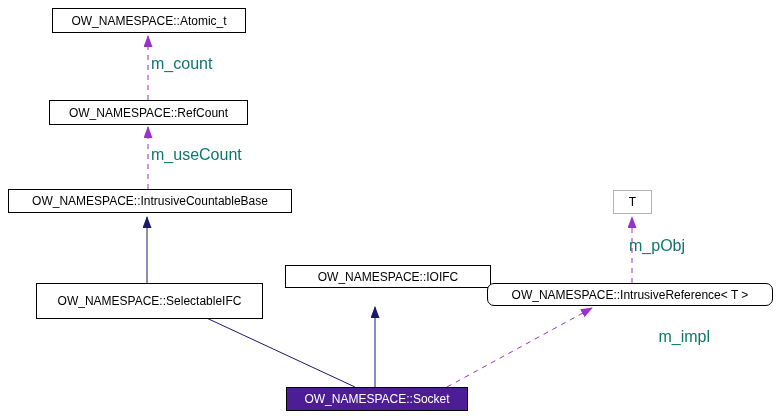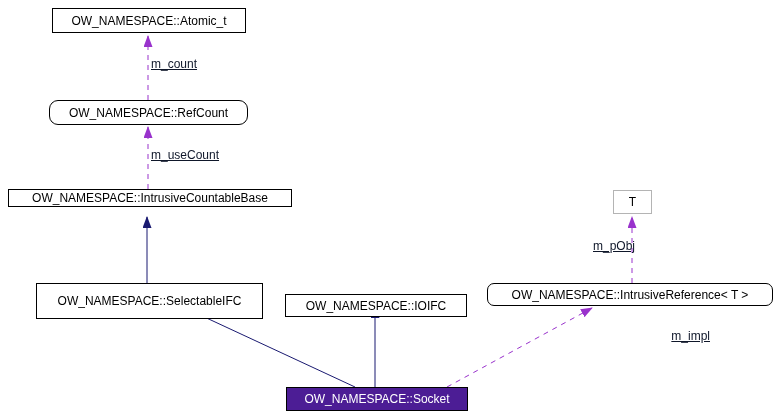--- a/index.html
+++ b/index.html
@@ -28,25 +28,24 @@
     border-color: #b4b4b4;
     cursor: default;
   }
   .node.current {
     background: #4c1d95;
     color: #ffffff;
     cursor: default;
   }
   .edge-label {
     position: absolute;
-    font-size: 12px;
-    color: #0f172a;
+    font-size: 16px;
+    color: #0f766e;
     white-space: nowrap;
     line-height: 14px;
-    text-decoration: underline;
   }
   .edge-label.centered {
     text-align: right;
     line-height: 15px;
   }
   #edges {
     position: absolute;
     left: 0; top: 0;
     pointer-events: none;
   }
@@ -76,37 +75,37 @@
 
     <line x1="375" y1="387" x2="375" y2="307" stroke-width="1" marker-end="url(#arrow-inherit)" stroke="#191970"></line>
 
     <line x1="447" y1="387" x2="592" y2="308" stroke-width="1" stroke-dasharray="5,5" marker-end="url(#arrow-usage)" stroke="#9932cc"></line>
 
     <line x1="632" y1="283" x2="632" y2="217" stroke-width="1" stroke-dasharray="5,5" marker-end="url(#arrow-usage)" stroke="#9932cc"></line>
   </svg>
 
   <div class="node" style="left:52px; top:8px; width:194px; height:25px;">OW_NAMESPACE::Atomic_t</div>
 
-  <div class="node" style="left:49px; top:100px; width:199px; height:25px;border-radius:9px;">OW_NAMESPACE::RefCount</div>
+  <div class="node" style="left:49px; top:100px; width:199px; height:25px;">OW_NAMESPACE::RefCount</div>
 
-  <div class="node" style="left:8px; top:189px; width:284px; height:18px;">OW_NAMESPACE::IntrusiveCountableBase</div>
+  <div class="node" style="left:8px; top:189px; width:284px; height:24px;">OW_NAMESPACE::IntrusiveCountableBase</div>
 
   <div class="node" style="left:36px; top:283px; width:227px; height:36px;">OW_NAMESPACE::SelectableIFC</div>
 
-  <div class="node" style="left:285px; top:294px; width:182px; height:23px;">OW_NAMESPACE::IOIFC</div>
+  <div class="node" style="left:285px; top:265px; width:206px; height:23px;">OW_NAMESPACE::IOIFC</div>
 
   <div class="node" style="left:487px; top:283px; width:286px; height:23px;border-radius:7px;">OW_NAMESPACE::IntrusiveReference&lt; T &gt;</div>
 
   <div class="node template-param" style="left:613px; top:190px; width:39px; height:24px;">T</div>
 
   <div class="node current" style="left:286px; top:387px; width:182px; height:24px;">OW_NAMESPACE::Socket</div>
 
   <div class="edge-label" style="left:151px; top:57px;">m_count</div>
 
   <div class="edge-label" style="left:151px; top:148px;">m_useCount</div>
 
-  <div class="edge-label" style="left:593px; top:239px;">m_pObj</div>
+  <div class="edge-label" style="left:629px; top:239px;">m_pObj</div>
 
   <div class="edge-label centered" style="left:520px; top:329px; width:190px;">
     <div>m_impl</div>
   </div>
 
 </div>
 
 </body></html>

